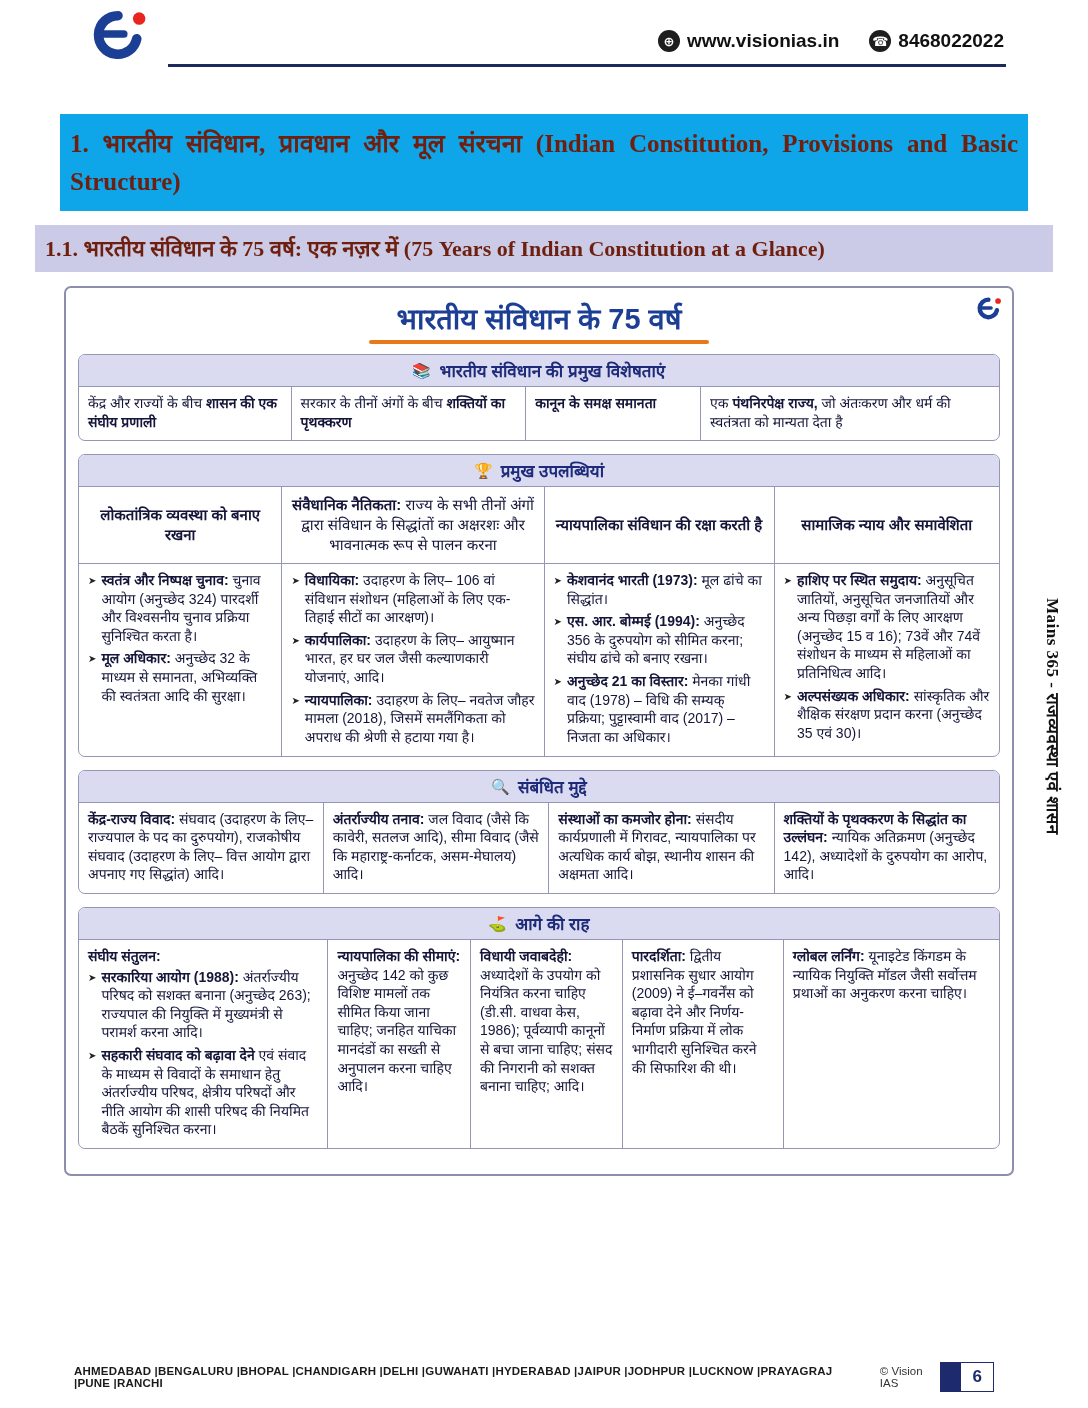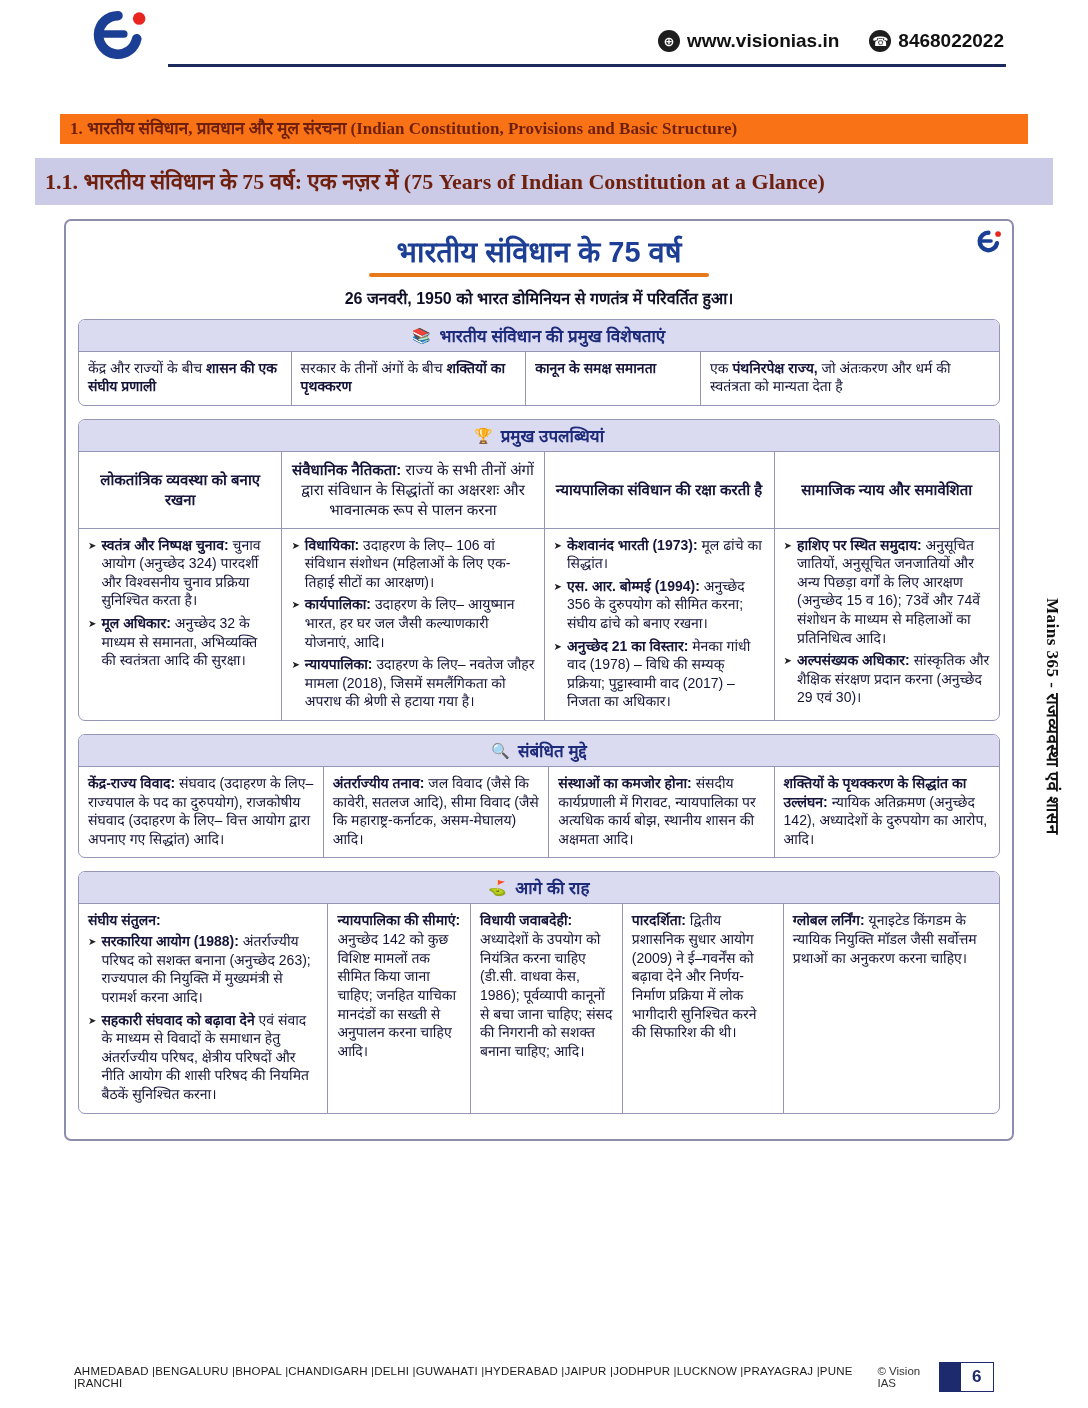--- a/index.html
+++ b/index.html
@@ -26,25 +26,25 @@
     width: 22px; height: 22px; border-radius: 50%;
     background: #1d1d1d; color: #fff;
     display: flex; align-items: center; justify-content: center;
     font-size: 13px; line-height: 1;
   }
   .rule { position: absolute; left: 168px; right: 82px; top: 64px; height: 3px; background: #1c2a5e; }
 
   
   .h1bar {
     margin: 40px 60px 0;
-    background: #f97316;
+    background: #0ea5e9;
     color: #6e1f0e;
     font-family: "Liberation Serif", "DejaVu Serif", serif;
-    font-weight: bold; font-size: 17px; line-height: 1.5;
-    padding: 2px 10px;
+    font-weight: bold; font-size: 25px; line-height: 1.5;
+    padding: 11px 10px;
     text-align: justify;
   }
   .h2bar {
     margin: 14px 35px 0;
     background: #cbcbe7;
     color: #6e1f0e;
     font-family: "Liberation Serif", "DejaVu Serif", serif;
     font-weight: bold; font-size: 22px; line-height: 1.5;
     padding: 7px 10px;
     text-align: justify;
@@ -116,21 +116,21 @@
     font-weight: bold; font-size: 17px; color: #111;
     letter-spacing: 0.5px;
   }
 
   
   .foot {
     position: absolute; left: 74px; right: 94px; bottom: 16px;
     display: flex; align-items: center;
     font-size: 11.5px;
   }
-  .cities { font-weight: normal; color: #1a1a1a; letter-spacing: 0.2px; }
+  .cities { font-weight: bold; color: #1a1a1a; letter-spacing: 0.2px; }
   .copy { margin-left: 14px; color: #333; }
   .pagebox { margin-left: auto; display: flex; height: 30px; border: 1.5px solid #1d2b6e; overflow: hidden; }
   .pagefill { width: 22px; background: #1d2b6e; }
   .pagenum {
     width: 34px; display: flex; align-items: center; justify-content: center;
     font-weight: bold; font-size: 17px; color: #1d2b6e; background: #fff;
   }
 </style>
 </head>
 <body>
@@ -164,21 +164,20 @@
   <div class="info">
     <div class="info-logo">
       <svg width="28" height="24" viewBox="0 0 64 54">
         <path d="M33 8 a20 20 0 1 0 19.5 24" fill="none" stroke="#1b3f94" stroke-width="10" stroke-linecap="round"></path>
         <path d="M15 27 h24" stroke="#1b3f94" stroke-width="8" stroke-linecap="round"></path>
         <circle cx="55" cy="11" r="6.5" fill="#e8261f"></circle>
       </svg>
     </div>
     <div class="info-title">भारतीय संविधान के 75 वर्ष</div>
     <div class="title-underline"></div>
-    <div class="info-subtitle">26 जनवरी, 1950 को भारत डोमिनियन से गणतंत्र में परिवर्तित हुआ।</div>
     <div id="sections">
         <section class="tbl sec-features">
           <div class="tbl-head">
             <span class="sec-icon">📚</span>
             <span class="sec-head-title">भारतीय संविधान की प्रमुख विशेषताएं</span>
           </div>
           <div class="grid bdy">
             <div class="cell">
               <div class="seg"><span>केंद्र और राज्यों के बीच </span><span class="bld">शासन की एक संघीय प्रणाली</span></div>
             </div>
@@ -251,21 +250,21 @@
                 <div class="btxt"><span class="bld">अनुच्छेद 21 का विस्तार: </span><span>मेनका गांधी वाद (1978) – विधि की सम्यक् प्रक्रिया; पुट्टास्वामी वाद (2017) – निजता का अधिकार।</span></div>
               </div>
             </div>
             <div class="cell">
               <div class="bullet">
                 <span class="arrow">➤</span>
                 <div class="btxt"><span class="bld">हाशिए पर स्थित समुदाय: </span><span>अनुसूचित जातियों, अनुसूचित जनजातियों और अन्य पिछड़ा वर्गों के लिए आरक्षण (अनुच्छेद 15 व 16); 73वें और 74वें संशोधन के माध्यम से महिलाओं का प्रतिनिधित्व आदि।</span></div>
               </div>
               <div class="bullet">
                 <span class="arrow">➤</span>
-                <div class="btxt"><span class="bld">अल्पसंख्यक अधिकार: </span><span>सांस्कृतिक और शैक्षिक संरक्षण प्रदान करना (अनुच्छेद 29 एवं 30)।</span></div>
+                <div class="btxt"><span class="bld">अल्पसंख्यक अधिकार: </span><span>सांस्कृतिक और शैक्षिक संरक्षण प्रदान करना (अनुच्छेद 35 एवं 30)।</span></div>
               </div>
             </div>
           </div>
         </section>
         <section class="tbl sec-issues">
           <div class="tbl-head">
             <span class="sec-icon">🔍</span>
             <span class="sec-head-title">संबंधित मुद्दे</span>
           </div>
           <div class="grid bdy">

